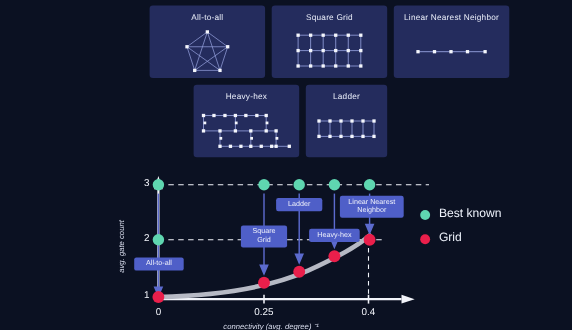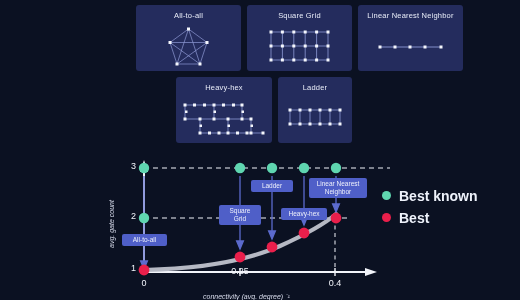--- a/index.html
+++ b/index.html
@@ -57,23 +57,22 @@
     box-sizing:border-box;
     white-space:pre-line;
   }
   
   #legend{position:absolute;left:382px;top:186px;}
   .lg-row{position:relative;height:22px;}
   .lg-dot{
     position:absolute;left:0;top:5px;width:9px;height:9px;border-radius:50%;
   }
   .lg-txt{
-    position:absolute;left:17px;top:2px;color:#eef2fb;font-size:14px;
+    position:absolute;left:17px;top:2px;color:#eef2fb;font-size:11px;
     white-space:nowrap;
-    font-weight:bold;
   }
 </style>
 </head>
 <body>
 
 <div id="stage">
 
   <div class="card" style="left:136px;top:5px;width:105px;height:66px;">
     <div class="card-title">All-to-all</div>
     <svg class="card-graph" viewBox="0 0 105 66">
@@ -267,21 +266,21 @@
         <circle cx="204" cy="83" r="5.4" fill="#ea1f4b"></circle>
         <circle cx="236" cy="68" r="5.4" fill="#ea1f4b"></circle>
       </g>
     </svg>
 
     <div class="ylbl" style="left:22px;top:11px;width:14px;">3</div>
     <div class="ylbl" style="left:22px;top:61px;width:14px;">2</div>
     <div class="ylbl" style="left:22px;top:113px;width:14px;">1</div>
 
     <div class="tick-lbl" style="left:34px;top:128px;width:20px;">0</div>
-    <div class="tick-lbl" style="left:122px;top:116px;width:36px;">0.25</div>
+    <div class="tick-lbl" style="left:122px;top:128px;width:36px;">0.25</div>
     <div class="tick-lbl" style="left:220px;top:128px;width:30px;">0.4</div>
 
     <div id="xaxis-title" style="left:103px;top:142px;">connectivity (avg. degree) ⁻¹</div>
     <div id="yaxis-title" style="left:8px;top:98px;">avg. gate count</div>
 
     <div class="node-lbl" style="left:22px;top:84px;width:45px;">All-to-all</div>
     <div class="node-lbl" style="left:119px;top:55px;width:42px;">Square
 Grid</div>
     <div class="node-lbl" style="left:151px;top:30px;width:42px;">Ladder</div>
     <div class="node-lbl" style="left:181px;top:58px;width:46px;">Heavy-hex</div>
@@ -289,17 +288,17 @@
 Neighbor</div>
   </div>
 
   <div id="legend">
     <div class="lg-row">
       <span class="lg-dot" style="background:#5fd6b0;"></span>
       <span class="lg-txt">Best known</span>
     </div>
     <div class="lg-row">
       <span class="lg-dot" style="background:#ea1f4b;"></span>
-      <span class="lg-txt">Best</span>
+      <span class="lg-txt">Grid</span>
     </div>
   </div>
 
 </div>
 
 </body></html>

